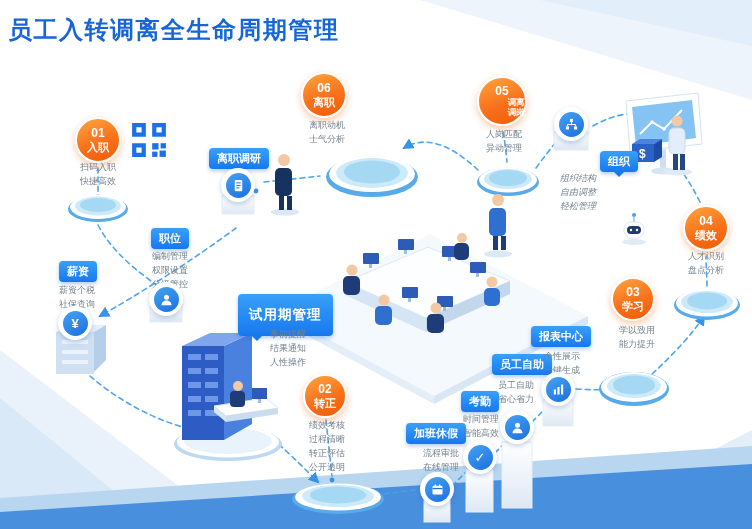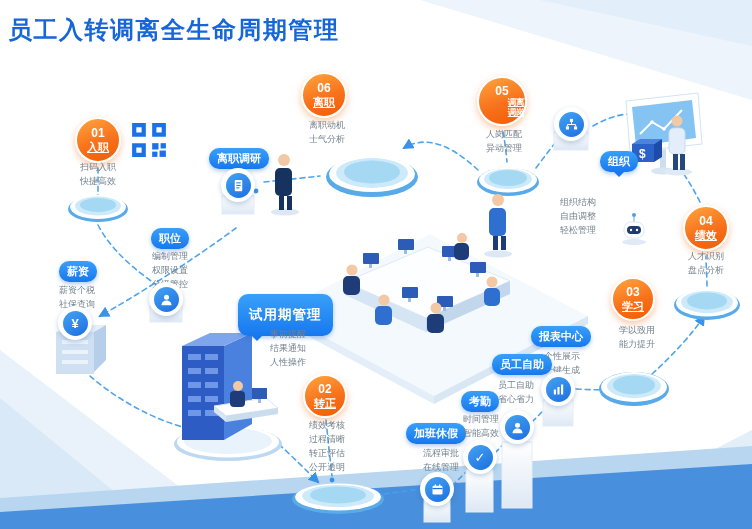--- a/index.html
+++ b/index.html
@@ -15,31 +15,31 @@
   
   .stage{
     position:absolute;border-radius:50%;box-sizing:border-box;
     background:linear-gradient(160deg,#FFA53E 0%,#F8711B 55%,#F25B05 100%);
     border:2.5px solid #ffffff;
     box-shadow:0 3px 7px rgba(243,108,20,.38);
     display:flex;flex-direction:column;align-items:center;justify-content:center;
     color:#ffffff;line-height:1.12;
   }
   .stage .stage-num{font-size:12px;font-weight:800;}
-  .stage .stage-label{font-size:11px;font-weight:800;text-decoration:underline;}
+  .stage .stage-label{font-size:11px;font-weight:800;}
   .stage.s05 .stage-label{font-size:8.5px;letter-spacing:-.3px;padding-left:28px;}
   
   .cap{
     position:absolute;width:64px;text-align:center;color:#73828E;
     font-size:9px;line-height:1.55;white-space:pre-line;
   }
   
   .blabel{
     position:absolute;background:linear-gradient(180deg,#38A0FA,#1778EE);
-    color:#fff;font-size:11px;font-weight:700;padding:3px 8px;border-radius:10px;
+    color:#fff;font-size:11px;font-weight:700;padding:3px 8px;border-radius:4px;
     box-shadow:0 2px 4px rgba(23,110,220,.35);white-space:nowrap;
   }
   .blabel.big{font-size:13.5px;padding:12px 11px;letter-spacing:1px;}
   .blabel.ptr::after{
     content:"";position:absolute;left:14px;bottom:-5px;
     border-left:5px solid transparent;border-right:5px solid transparent;
     border-top:5px solid #1778EE;
   }
   
   .med{
@@ -394,21 +394,21 @@
   <div class="blabel" style="left:406px;top:423px;">加班休假</div>
 
   <div class="cap" style="left:138px;top:250px;">编制管理
 权限设置
 分级管控</div>
   <div class="cap" style="left:45px;top:284px;">薪资个税
 社保查询</div>
   <div class="cap" style="left:256px;top:328px;">事前提醒
 结果通知
 人性操作</div>
-  <div class="cap" style="left:546px;top:196px;">组织结构
+  <div class="cap" style="left:546px;top:172px;font-style:italic;">组织结构
 自由调整
 轻松管理</div>
   <div class="cap" style="left:530px;top:350px;">个性展示
 一键生成</div>
   <div class="cap" style="left:484px;top:379px;">员工自助
 省心省力</div>
   <div class="cap" style="left:449px;top:413px;">时间管理
 智能高效</div>
   <div class="cap" style="left:409px;top:447px;">流程审批
 在线管理</div>

